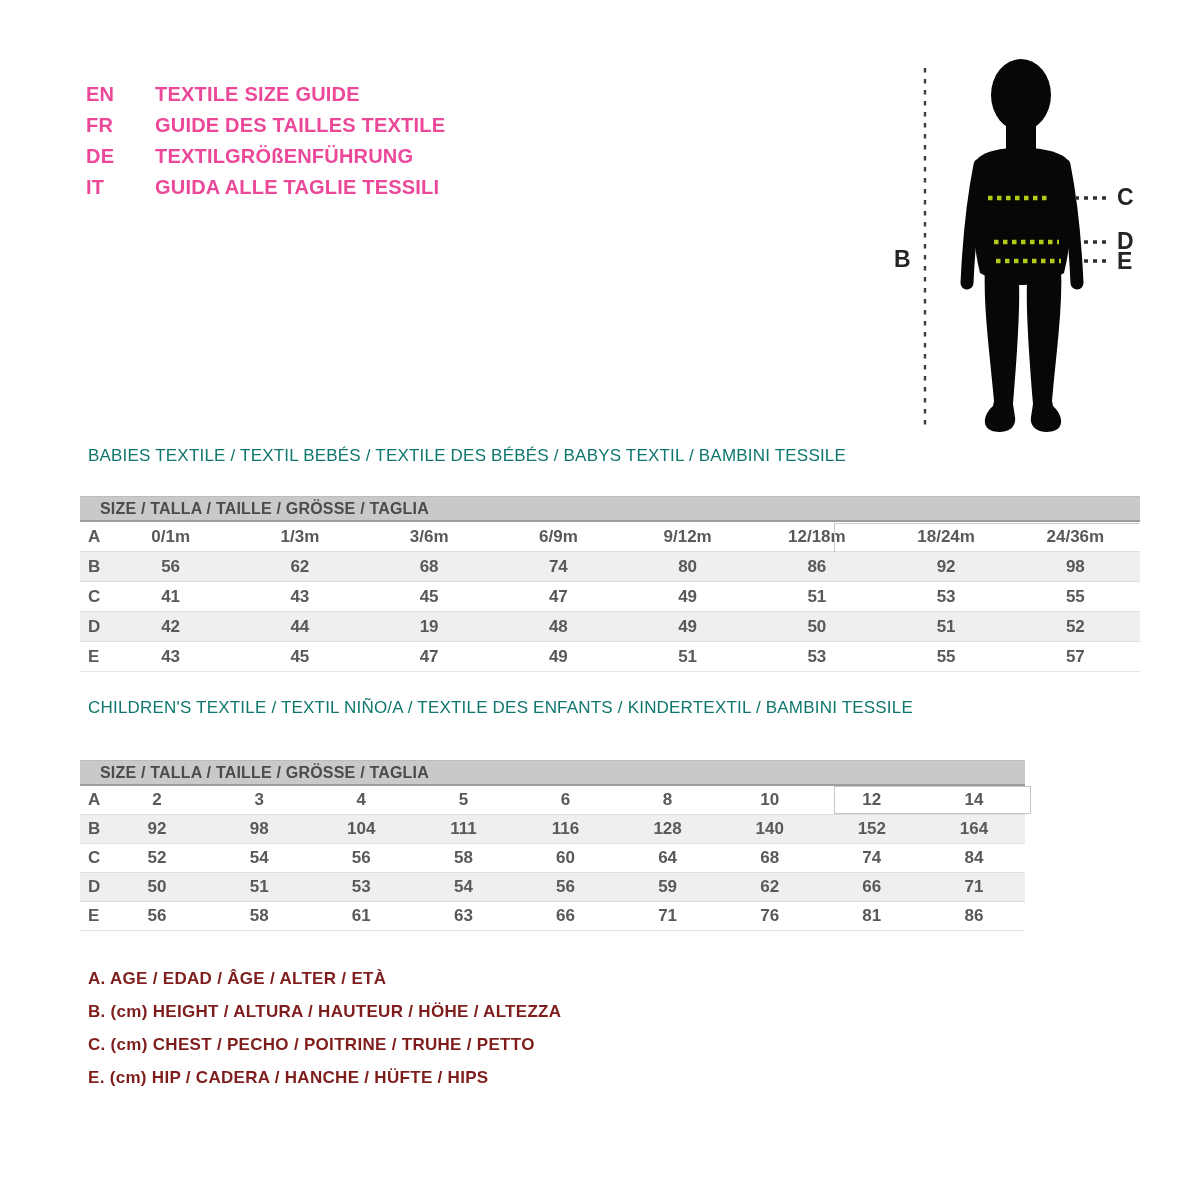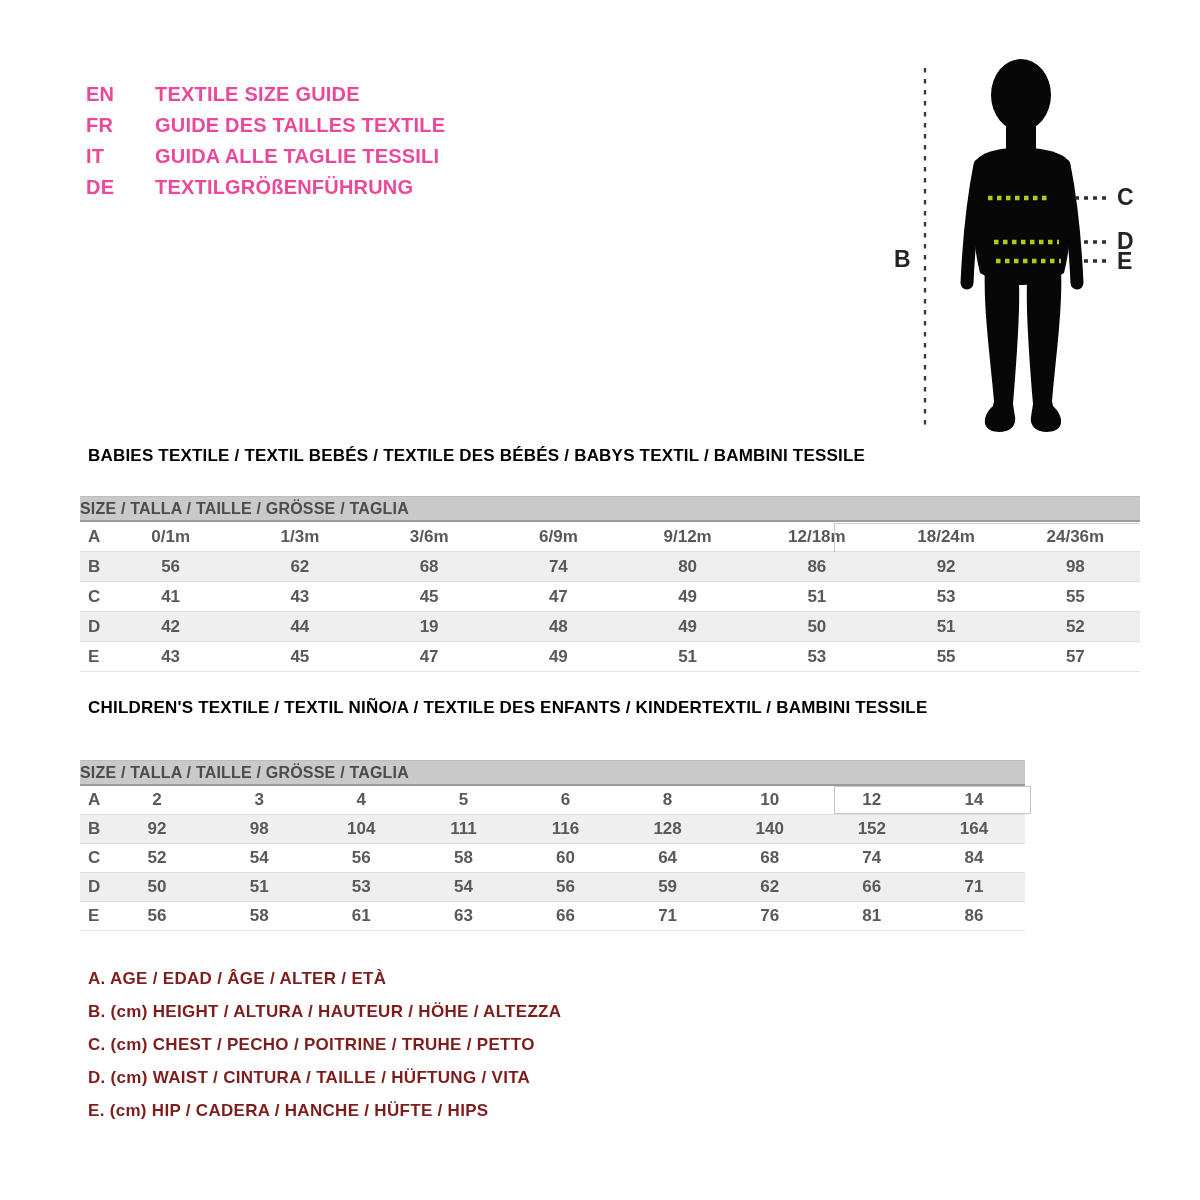--- a/index.html
+++ b/index.html
@@ -21,30 +21,30 @@
   
   .lang-block{position:absolute;left:86px;top:79px;}
   .lang-row{display:flex;line-height:31px;font-size:20px;font-weight:600;letter-spacing:.2px;color:#ec4899;}
   .lang-code{width:69px;flex:0 0 69px;}
 
   
   .figure{position:absolute;left:880px;top:55px;width:260px;height:385px;}
   .figure text{font-family:"Liberation Sans",sans-serif;font-size:23px;font-weight:600;fill:#242424;}
 
   
-  .section-title{position:absolute;left:88px;font-size:17px;font-weight:700;letter-spacing:.2px;color:#000000;white-space:nowrap;}
+  .section-title{position:absolute;left:88px;font-size:17px;font-weight:400;letter-spacing:.2px;color:#0f766e;white-space:nowrap;}
   .babies-title{top:446px;}
   .children-title{top:698px;}
 
   
   .size-table{position:absolute;left:80px;}
   #babies-table{top:496px;width:1060px;}
   #children-table{top:760px;width:945px;}
   .thead{
-    height:26px;display:flex;align-items:center;padding-left:0;
+    height:26px;display:flex;align-items:center;padding-left:20px;
     background:var(--header-bg);
     border-top:1px solid #bdbdbd;border-bottom:2px solid #9c9c9c;
     font-size:16px;font-weight:600;letter-spacing:.2px;color:#4b4b4b;white-space:nowrap;
   }
   .tr{display:flex;align-items:center;border-bottom:1px solid #dedede;}
   #babies-table .tr{height:30px;}
   #children-table .tr{height:29px;}
   .tr:last-child{border-bottom:1px solid #e4e4e4;}
   .tr.alt{background:var(--row-alt);}
   .tl{width:26px;flex:0 0 26px;padding-left:8px;font-size:17px;font-weight:600;color:var(--table-text);}
@@ -67,26 +67,26 @@
   <div class="lang-block">
     <div class="lang-row">
       <span class="lang-code">EN</span>
       <span class="lang-label">TEXTILE SIZE GUIDE</span>
     </div>
     <div class="lang-row">
       <span class="lang-code">FR</span>
       <span class="lang-label">GUIDE DES TAILLES TEXTILE</span>
     </div>
     <div class="lang-row">
+      <span class="lang-code">DE</span>
+      <span class="lang-label">TEXTILGRÖßENFÜHRUNG</span>
+    </div>
+    <div class="lang-row">
       <span class="lang-code">IT</span>
       <span class="lang-label">GUIDA ALLE TAGLIE TESSILI</span>
-    </div>
-    <div class="lang-row">
-      <span class="lang-code">DE</span>
-      <span class="lang-label">TEXTILGRÖßENFÜHRUNG</span>
     </div>
   </div>
 
   <svg class="figure" viewBox="0 0 260 385" xmlns="http://www.w3.org/2000/svg">
 
     <line x1="45" y1="13" x2="45" y2="375" stroke="#3c3c3c" stroke-width="2.4" stroke-dasharray="4.5 6.5"></line>
     <text x="14" y="212">B</text>
 
     <g fill="#070707" stroke="none">
       <ellipse cx="141" cy="40" rx="30" ry="36"></ellipse>
@@ -235,17 +235,16 @@
         <span class="td">81</span>
         <span class="td">86</span>
       </div>
     </div>
   <div class="overlay-box box-children"></div>
 
   <div class="legend">
     <div class="legend-row">A. AGE / EDAD / ÂGE / ALTER / ETÀ</div>
     <div class="legend-row">B. (cm) HEIGHT / ALTURA / HAUTEUR / HÖHE / ALTEZZA</div>
     <div class="legend-row">C. (cm) CHEST / PECHO / POITRINE / TRUHE / PETTO</div>
-    <div class="legend-row">D. (cm) WAIST / CINTURA / TAILLE / HÜFTUNG / VITA</div>
     <div class="legend-row">E. (cm) HIP / CADERA / HANCHE / HÜFTE / HIPS</div>
   </div>
 
 </div>
 
 </body></html>

